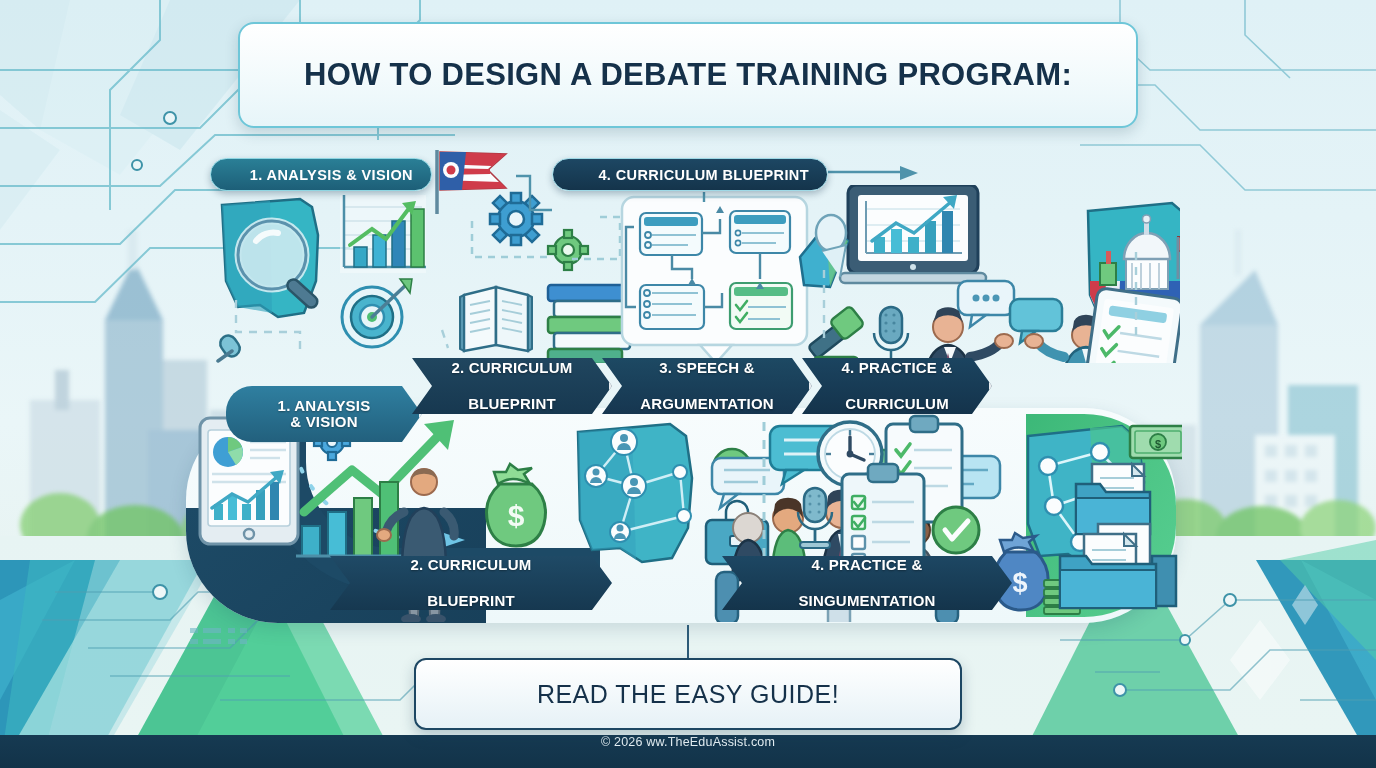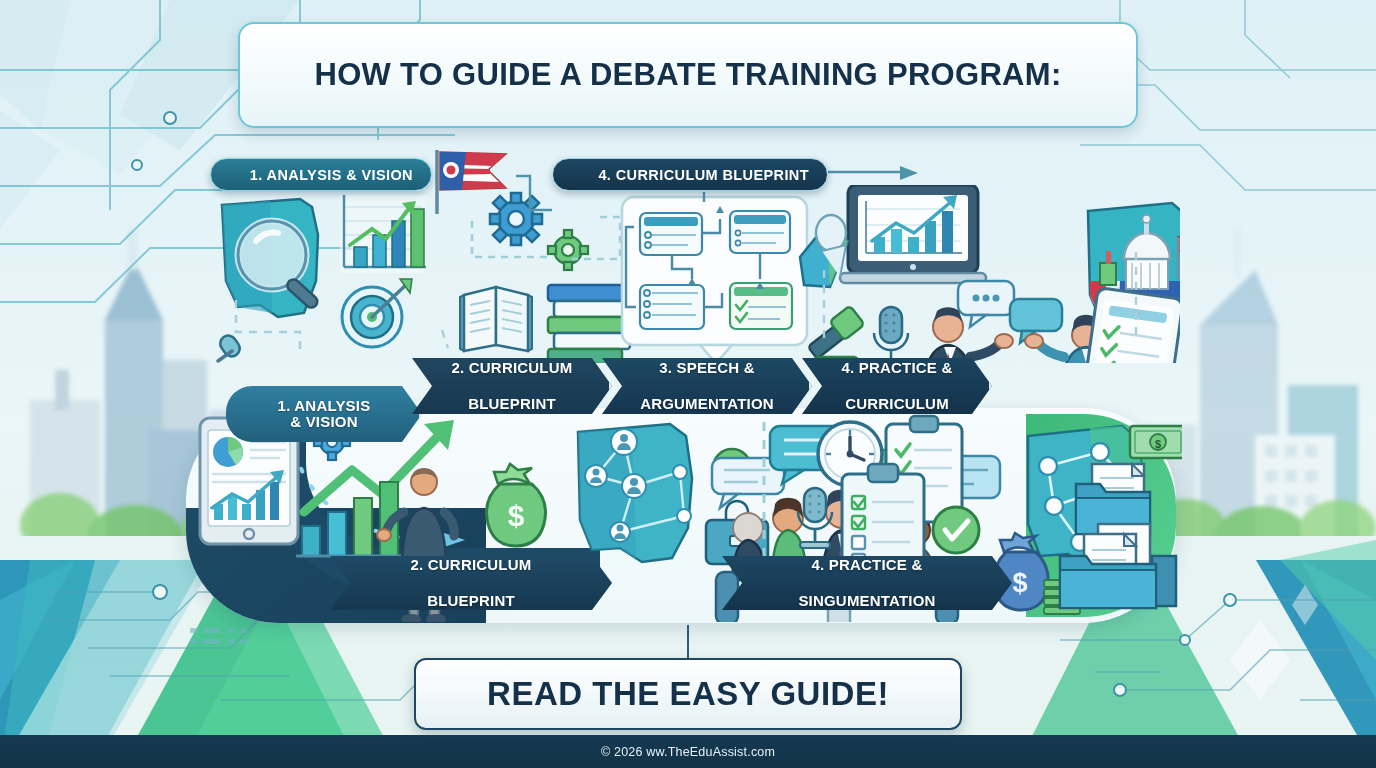--- a/index.html
+++ b/index.html
@@ -16,21 +16,21 @@
   .bg-sky { position:absolute; inset:0;
     background:linear-gradient(180deg,#dff1f6 0%,#e4f3f7 28%,#eaf6f8 55%,#e8f4f3 72%,#e3f2f2 100%); }
   .bg-city { position:absolute; left:0; right:0; top:230px; height:320px; }
   .bg-ground { position:absolute; left:0; right:0; top:536px; height:200px;
     background:linear-gradient(180deg,#e7f4f3 0%,#e9f5f3 100%); }
   .bg-geo { position:absolute; inset:0; }
   .bg-circuit { position:absolute; inset:0; }
   .footerbar {
     position:absolute; left:0; right:0; bottom:0; height:33px;
     background:linear-gradient(180deg,#163a52 0%,#123349 100%);
-    display:flex; align-items:center; justify-content:center;
+    display:flex; align-items:flex-start; justify-content:center;
   }
   .footerbar span { color:#e8f2f6; font-size:12.5px; letter-spacing:.2px; }
 
   
   .title-card {
     position:absolute; left:238px; top:22px; width:900px; height:106px;
     background:linear-gradient(180deg,#ffffff 0%,#f2fafc 55%,#e7f5f9 100%);
     border:2.5px solid #6ec6d8; border-radius:16px;
     box-shadow:0 5px 14px rgba(20,60,85,.18);
     display:flex; flex-direction:column; align-items:center; justify-content:center;
@@ -98,21 +98,21 @@
   #band-bot .chev { height:54px; font-size:15px; }
 
   
   .cta {
     position:absolute; left:414px; top:658px; width:548px; height:72px;
     background:linear-gradient(180deg,#ffffff 0%,#f0f7fa 60%,#e6f1f6 100%);
     border:2.5px solid #1d4763; border-radius:12px;
     box-shadow:0 6px 14px rgba(20,60,85,.25);
     display:flex; align-items:center; justify-content:center; z-index:20;
   }
-  .cta span { color:#15314a; font-weight:bold; font-size:33px; letter-spacing:.5px; }
+  .cta span { color:#15314a; font-weight:normal; font-size:25px; letter-spacing:.5px; }
   .cta-stem { position:absolute; left:687px; top:625px; width:2px; height:36px;
     background:#2d5b78; z-index:5; }
 
   
   .ico { position:absolute; }
 </style>
 </head>
 <body>
 
 <div id="stage">
@@ -238,21 +238,21 @@
           <rect x="240" y="628" width="7" height="5"></rect>
         <rect x="190" y="639" width="8" height="5"></rect>
           <rect x="203" y="639" width="18" height="5"></rect>
         <rect x="228" y="639" width="7" height="5"></rect>
           <rect x="240" y="639" width="7" height="5"></rect>
       </g>
     </svg>
   </div>
 
   <div class="title-card">
-    <div class="ln">HOW TO GUIDE A DEBATE TRAINING PROGRAM:</div>
+    <div class="ln">HOW TO DESIGN A DEBATE TRAINING PROGRAM:</div>
   </div>
 
   <svg class="ico" style="left:200px; top:185px;" width="980" height="178" viewBox="0 0 980 178">
 
     <g>
       <path d="M22 20 L100 14 L112 22 L118 50 L116 96 L104 128 L78 132 L60 120 L38 122 L26 96 Z" fill="#35b5c4" stroke="#1f6f86" stroke-width="2.5"></path>
       <path d="M22 20 L70 16 L72 128 L38 122 L26 96 Z" fill="#2ea2bb" opacity=".6"></path>
       <circle cx="72" cy="70" r="34" fill="#dff2f7" opacity=".8" stroke="#e8f6fa" stroke-width="7"></circle>
       <circle cx="72" cy="70" r="34" fill="none" stroke="#5b92ad" stroke-width="3"></circle>
       <path d="M56 56 a22 22 0 0 1 22 -8" stroke="#fff" stroke-width="6" fill="none" stroke-linecap="round" opacity=".85"></path>

